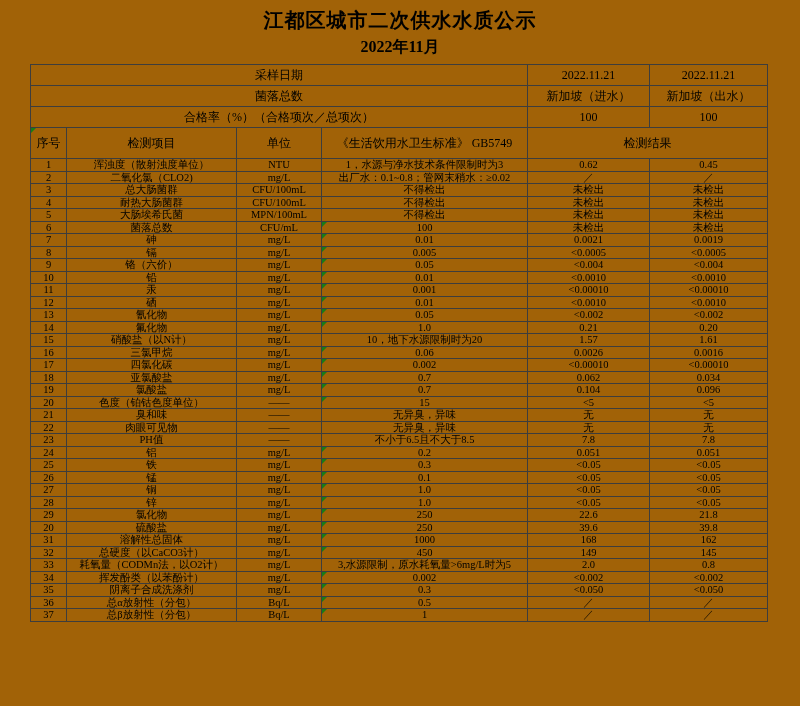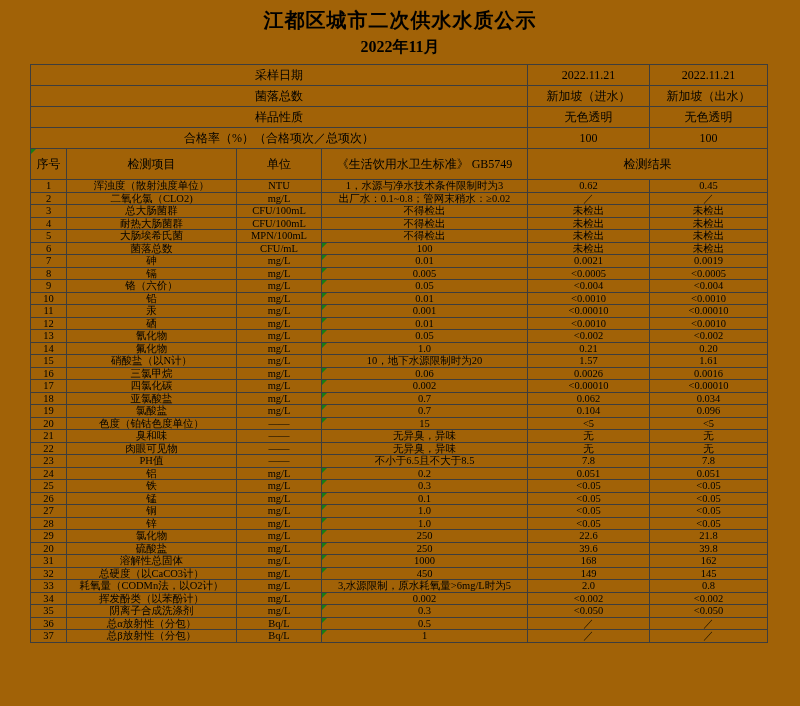--- a/index.html
+++ b/index.html
@@ -80,25 +80,20 @@
         <td colspan="4">采样日期</td>
         <td>2022.11.21</td>
         <td>2022.11.21</td>
       </tr>
       <tr class="hblock">
         <td colspan="4">菌落总数</td>
         <td>新加坡（进水）</td>
         <td>新加坡（出水）</td>
       </tr>
       <tr class="hblock">
-        <td colspan="4">样品性质</td>
-        <td>无色透明</td>
-        <td>无色透明</td>
-      </tr>
-      <tr class="hblock">
         <td colspan="4">合格率（%）（合格项次／总项次）</td>
         <td>100</td>
         <td>100</td>
       </tr>
       <tr class="colhead">
         <td class="flag">序号</td>
         <td>检测项目</td>
         <td>单位</td>
         <td>《生活饮用水卫生标准》 GB5749</td>
         <td colspan="2">检测结果</td>

